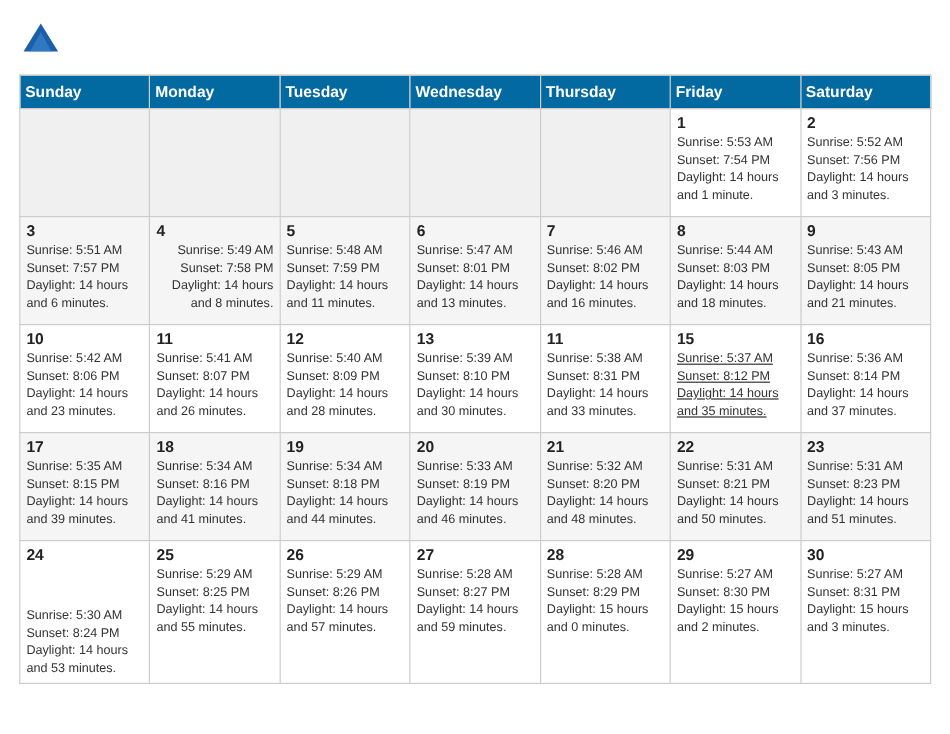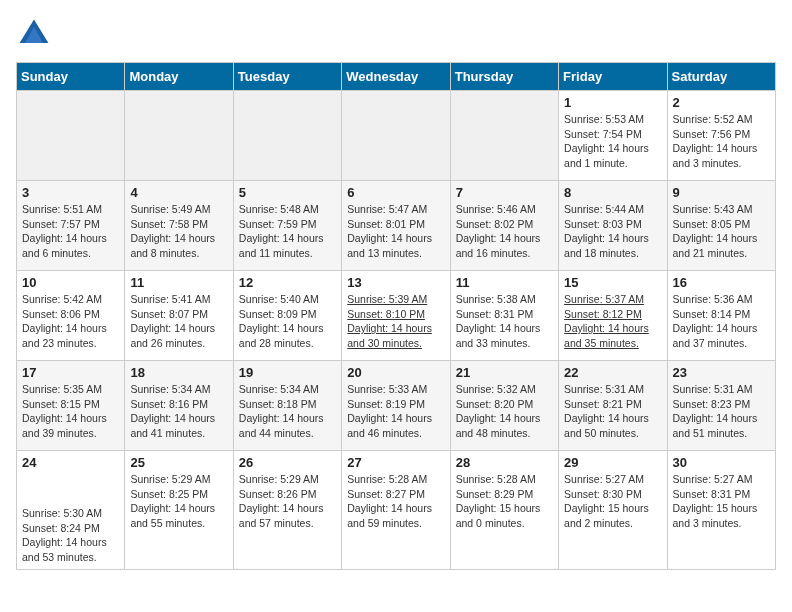--- a/index.html
+++ b/index.html
@@ -144,21 +144,21 @@
       <tr>
         <td>
           <div class="day-number">3</div>
           <div class="day-info" style="white-space: pre-line;">Sunrise: 5:51 AM
 Sunset: 7:57 PM
 Daylight: 14 hours
 and 6 minutes.</div>
         </td>
         <td>
           <div class="day-number">4</div>
-          <div class="day-info" style="white-space: pre-line;">Sunrise: 5:49 AM
+          <div class="day-info" style="white-space: pre-line; text-align: right;">Sunrise: 5:49 AM
 Sunset: 7:58 PM
 Daylight: 14 hours
 and 8 minutes.</div>
         </td>
         <td>
           <div class="day-number">5</div>
           <div class="day-info" style="white-space: pre-line;">Sunrise: 5:48 AM
 Sunset: 7:59 PM
 Daylight: 14 hours
 and 11 minutes.</div>
@@ -209,21 +209,21 @@
         </td>
         <td>
           <div class="day-number">12</div>
           <div class="day-info" style="white-space: pre-line;">Sunrise: 5:40 AM
 Sunset: 8:09 PM
 Daylight: 14 hours
 and 28 minutes.</div>
         </td>
         <td>
           <div class="day-number">13</div>
-          <div class="day-info" style="white-space: pre-line; text-decoration: underline;">Sunrise: 5:39 AM
+          <div class="day-info" style="white-space: pre-line;">Sunrise: 5:39 AM
 Sunset: 8:10 PM
 Daylight: 14 hours
 and 30 minutes.</div>
         </td>
         <td>
           <div class="day-number">11</div>
           <div class="day-info" style="white-space: pre-line;">Sunrise: 5:38 AM
 Sunset: 8:31 PM
 Daylight: 14 hours
 and 33 minutes.</div>

